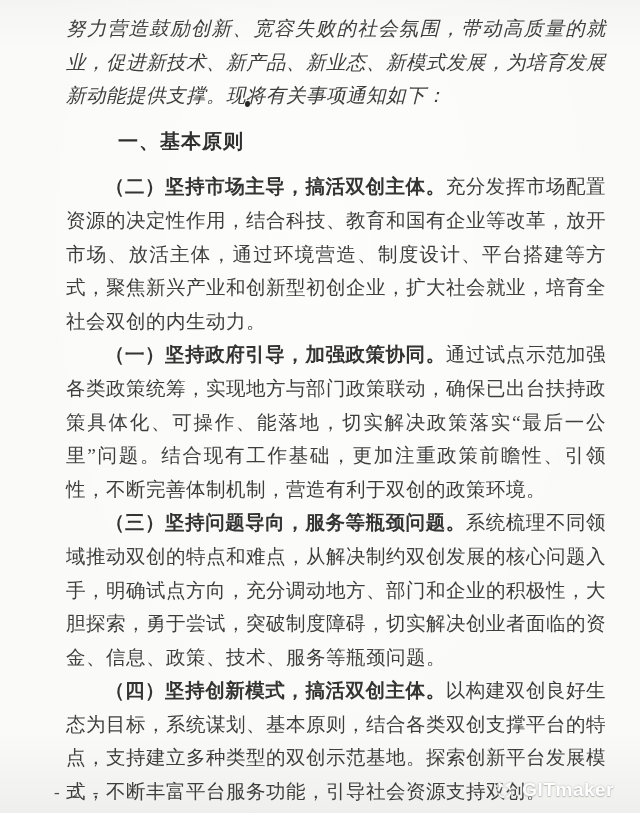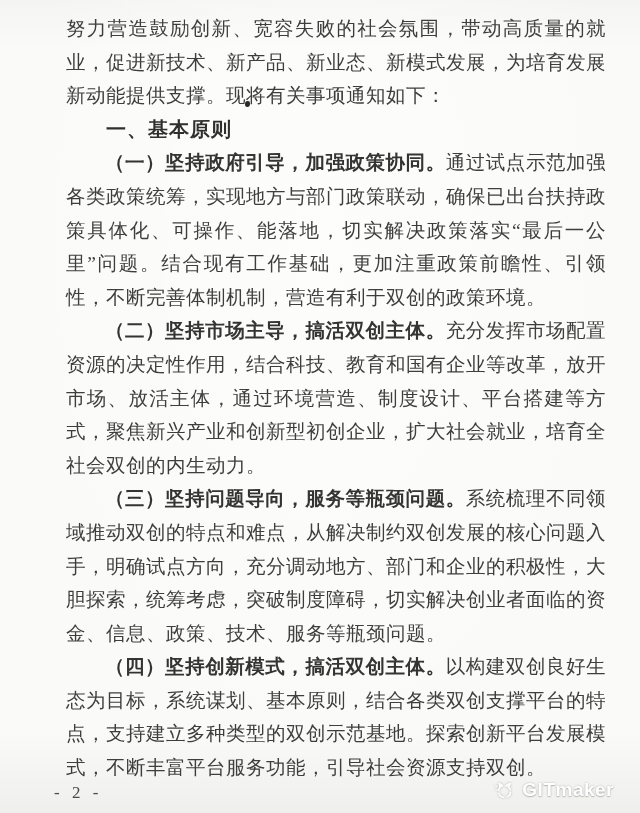--- a/index.html
+++ b/index.html
@@ -33,23 +33,24 @@
     line-height: 33.6px;
     text-align: justify;
     letter-spacing: 0.5px;
   }
   .para {
     margin: 0;
     text-indent: 2em;
   }
   .para.no-indent {
     text-indent: 0;
+    font-style: italic;
   }
   .section-heading {
-    margin: 0;
+    margin: 12px;
     font-size: 20px;
     line-height: 33.6px;
     font-weight: bold;
     text-indent: 2em;
     color: #2f2f2f;
     font-family: "Liberation Sans", sans-serif;
     letter-spacing: 1px;
   }
   .lead {
     font-weight: bold;
@@ -100,23 +101,23 @@
   }
 </style>
 </head>
 <body style="background: rgb(250, 250, 248);">
 
 <div class="scan-layer"></div>
 
 <div class="content">
   <p class="para no-indent">努力营造鼓励创新、宽容失败的社会氛围，带动高质量的就业，促进新技术、新产品、新业态、新模式发展，为培育发展新动能提供支撑。现将有关事项通知如下：</p>
   <h2 class="section-heading">一、基本原则</h2>
+  <p class="para"><span class="lead">（二）坚持市场主导，搞活双创主体。</span><span>充分发挥市场配置资源的决定性作用，结合科技、教育和国有企业等改革，放开市场、放活主体，通过环境营造、制度设计、平台搭建等方式，聚焦新兴产业和创新型初创企业，扩大社会就业，培育全社会双创的内生动力。</span></p>
   <p class="para"><span class="lead">（一）坚持政府引导，加强政策协同。</span><span>通过试点示范加强各类政策统筹，实现地方与部门政策联动，确保已出台扶持政策具体化、可操作、能落地，切实解决政策落实“最后一公里”问题。结合现有工作基础，更加注重政策前瞻性、引领性，不断完善体制机制，营造有利于双创的政策环境。</span></p>
-  <p class="para"><span class="lead">（二）坚持市场主导，搞活双创主体。</span><span>充分发挥市场配置资源的决定性作用，结合科技、教育和国有企业等改革，放开市场、放活主体，通过环境营造、制度设计、平台搭建等方式，聚焦新兴产业和创新型初创企业，扩大社会就业，培育全社会双创的内生动力。</span></p>
-  <p class="para"><span class="lead">（三）坚持问题导向，服务等瓶颈问题。</span><span>系统梳理不同领域推动双创的特点和难点，从解决制约双创发展的核心问题入手，明确试点方向，充分调动地方、部门和企业的积极性，大胆探索，统筹考虑，突破制度障碍，切实解决创业者面临的资金、信息、政策、技术、服务等瓶颈问题。</span></p>
+  <p class="para"><span class="lead">（三）坚持问题导向，服务等瓶颈问题。</span><span>系统梳理不同领域推动双创的特点和难点，从解决制约双创发展的核心问题入手，明确试点方向，充分调动地方、部门和企业的积极性，大胆探索，勇于尝试，突破制度障碍，切实解决创业者面临的资金、信息、政策、技术、服务等瓶颈问题。</span></p>
   <p class="para"><span class="lead">（四）坚持创新模式，搞活双创主体。</span><span>以构建双创良好生态为目标，系统谋划、基本原则，结合各类双创支撑平台的特点，支持建立多种类型的双创示范基地。探索创新平台发展模式，不断丰富平台服务功能，引导社会资源支持双创。</span></p>
 </div>
 
 <div class="ink-dot"></div>
 
 <div class="footer">
   <span class="page-number">- 2 -</span>
   <div class="watermark">
     <span>
       <svg width="22" height="22" viewBox="0 0 22 22" fill="none">

